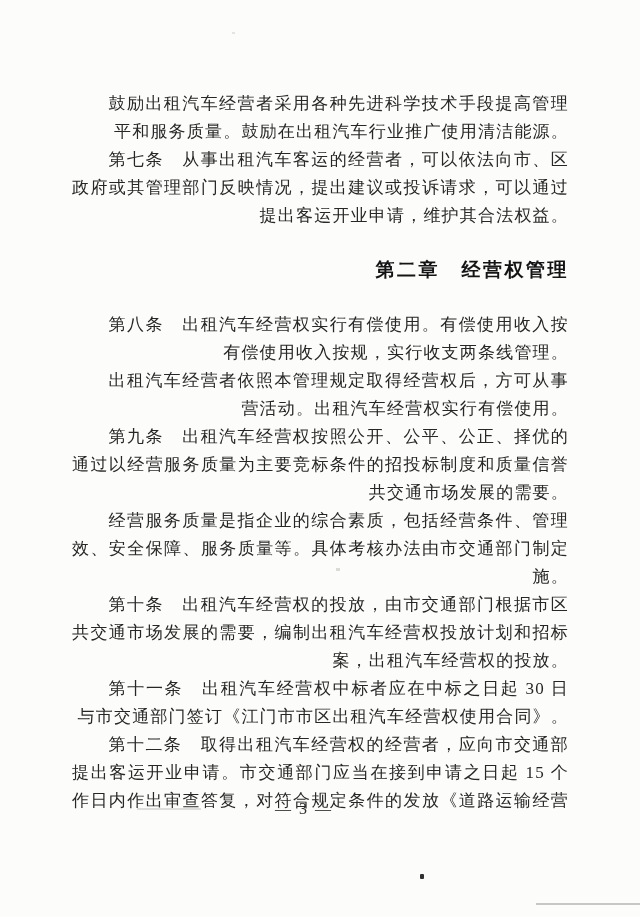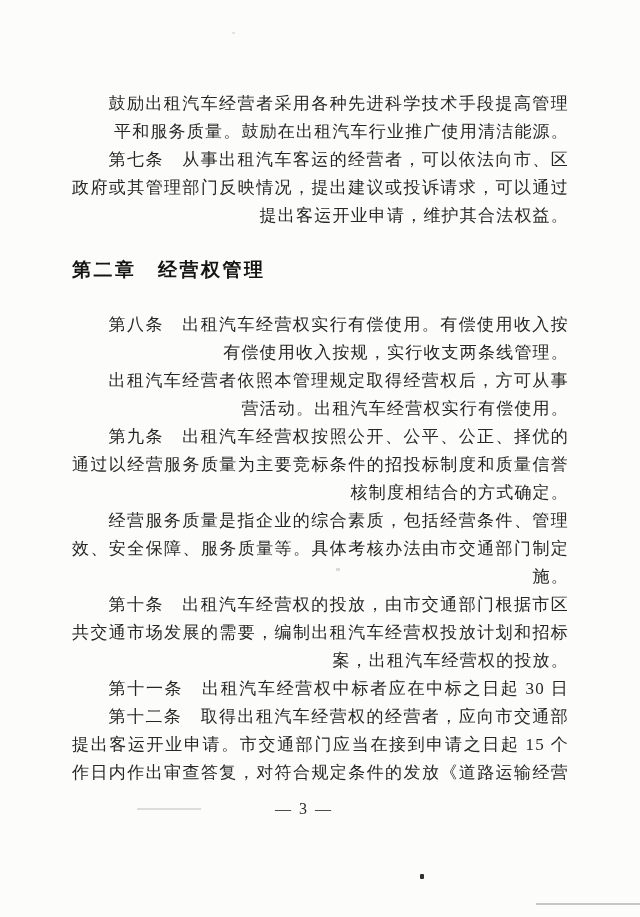--- a/index.html
+++ b/index.html
@@ -41,21 +41,21 @@
     text-align: justify;
     text-align-last: justify;
   }
   .line.indent {
     text-indent: 2.15em;
   }
   .heading {
     font-size: 19px;
     font-weight: bold;
     color: #141414;
-    text-align: left;
+    text-align: right;
     line-height: 30px;
     height: 30px;
     letter-spacing: 2.5px;
     margin-top: 25px;
     margin-bottom: 26px;
   }
   .footer {
     position: absolute;
     top: 800px;
     left: 0;
@@ -101,28 +101,29 @@
       <div class="line indent just">第七条　从事出租汽车客运的经营者，可以依法向市、区人民</div>
       <div class="line just">政府或其管理部门反映情况，提出建议或投诉请求，可以通过行业</div>
       <div class="line">提出客运开业申请，维护其合法权益。</div>
       <div class="heading">第二章　经营权管理</div>
       <div class="line indent just">第八条　出租汽车经营权实行有偿使用。有偿使用收入按规</div>
       <div class="line">有偿使用收入按规，实行收支两条线管理。</div>
       <div class="line indent just">出租汽车经营者依照本管理规定取得经营权后，方可从事经</div>
       <div class="line">营活动。出租汽车经营权实行有偿使用。</div>
       <div class="line indent just">第九条　出租汽车经营权按照公开、公平、公正、择优的原则，</div>
       <div class="line just">通过以经营服务质量为主要竞标条件的招投标制度和质量信誉考</div>
-      <div class="line">核制度相结合的方式确定。</div>
+      <div class="line">共交通市场发展的需要。</div>
       <div class="line indent just">经营服务质量是指企业的综合素质，包括经营条件、管理绩</div>
       <div class="line just">效、安全保障、服务质量等。具体考核办法由市交通部门制定实</div>
       <div class="line">施。</div>
       <div class="line indent just">第十条　出租汽车经营权的投放，由市交通部门根据市区公</div>
       <div class="line just">共交通市场发展的需要，编制出租汽车经营权投放计划和招标方</div>
       <div class="line">案，出租汽车经营权的投放。</div>
       <div class="line indent just">第十一条　出租汽车经营权中标者应在中标之日起 30 日内，</div>
+      <div class="line">与市交通部门签订《江门市市区出租汽车经营权使用合同》。</div>
       <div class="line indent just">第十二条　取得出租汽车经营权的经营者，应向市交通部门</div>
       <div class="line just">提出客运开业申请。市交通部门应当在接到申请之日起 15 个工</div>
       <div class="line just">作日内作出审查答复，对符合规定条件的发放《道路运输经营许</div>
     </div>
 
   <div class="footer">— 3 —</div>
 
   <div class="artifact smudge-under-footer"></div>
   <div class="artifact ink-dot-bottom"></div>
   <div class="artifact scan-line-bottom-right"></div>

